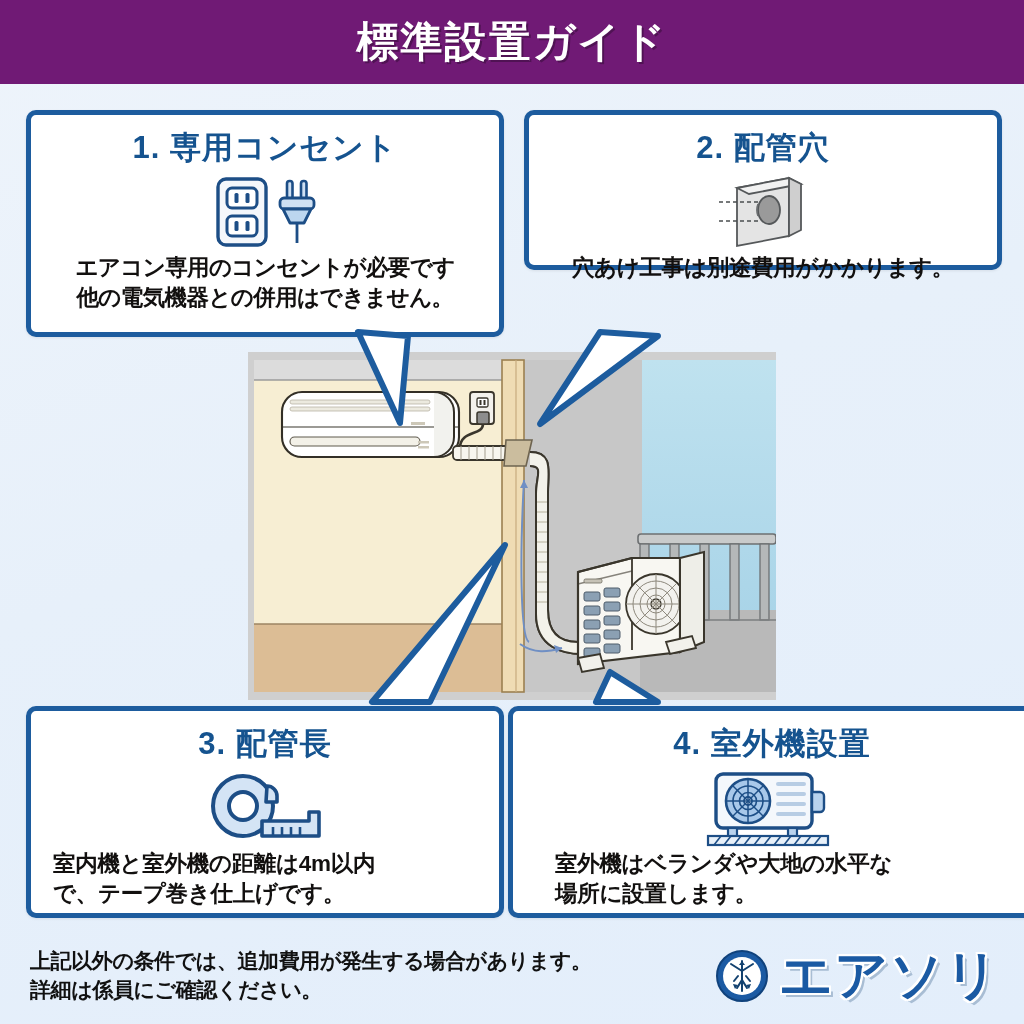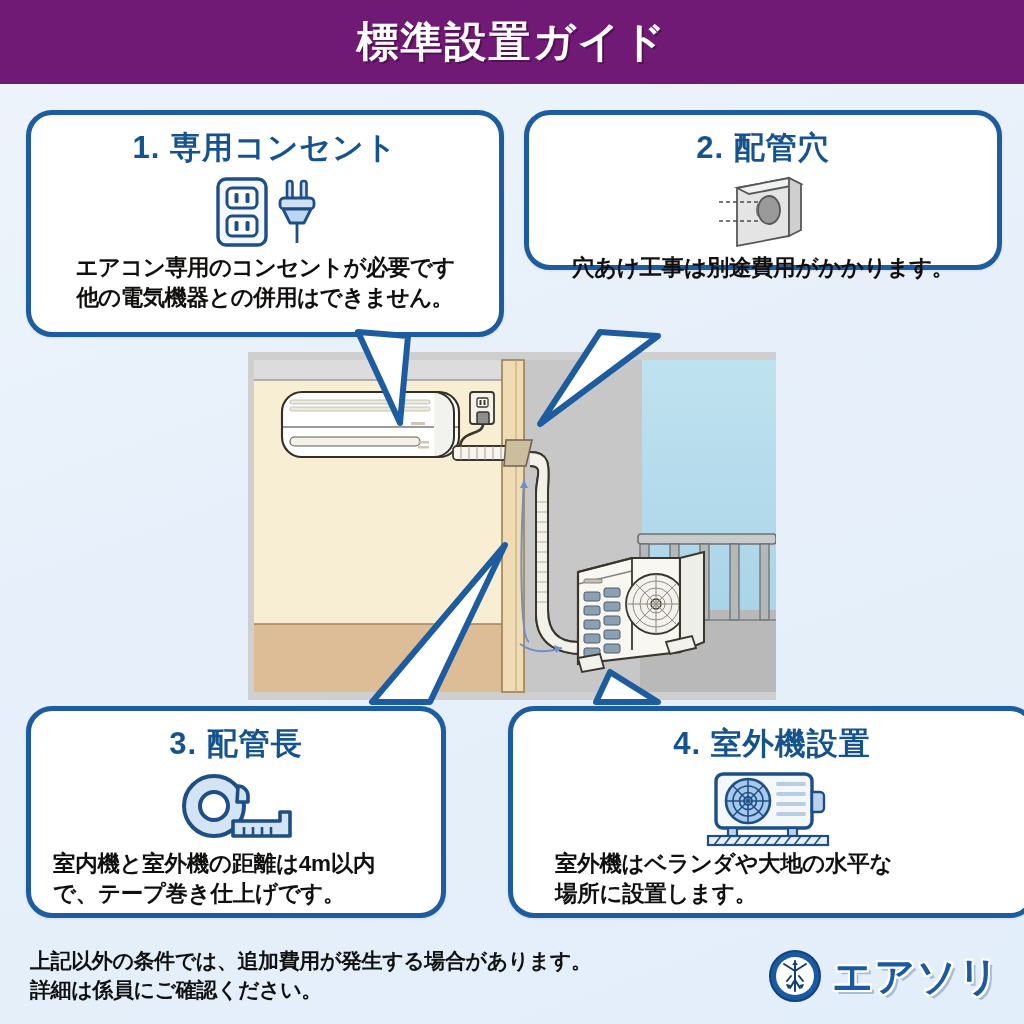--- a/index.html
+++ b/index.html
@@ -44,27 +44,27 @@
     width: 528px;
     height: 348px;
     z-index: 5;
   }
 
   
   .card {
     position: absolute;
     background: #ffffff;
     border: 5px solid #1d5c9e;
-    border-radius: 26px;
+    border-radius: 10px;
     z-index: 20;
     box-shadow: 0 1px 3px rgba(0,0,0,0.08);
   }
   .card-1 { left: 26px;  top: 110px; width: 478px; height: 227px; }
   .card-2 { left: 524px; top: 110px; width: 478px; height: 160px; }
-  .card-3 { left: 26px;  top: 706px; width: 420px; height: 212px; }
+  .card-3 { left: 26px;  top: 706px; width: 478px; height: 212px; }
   .card-4 { left: 508px; top: 706px; width: 528px; height: 212px; }
 
   .card-title {
     text-align: center;
     color: #15538f;
     font-size: 31px;
     font-weight: bold;
     letter-spacing: 1px;
     margin-top: 12px;
     text-shadow: 1px 1px 0 rgba(255,255,255,0.9);
@@ -120,21 +120,21 @@
     letter-spacing: -0.4px;
     flex: 1;
   }
   .footer-logo {
     display: flex;
     align-items: center;
     margin-right: 24px;
     gap: 8px;
   }
   .logo-text {
-    font-size: 40px;
+    font-size: 53px;
     font-weight: bold;
     color: #1b5aa3;
     letter-spacing: 1px;
     text-shadow:
       2px 0 0 #fff, -2px 0 0 #fff, 0 2px 0 #fff, 0 -2px 0 #fff,
       2px 2px 0 #fff, -2px -2px 0 #fff, 2px -2px 0 #fff, -2px 2px 0 #fff,
       4px 4px 0 rgba(120,150,180,0.55);
   }
 </style>
 </head>

